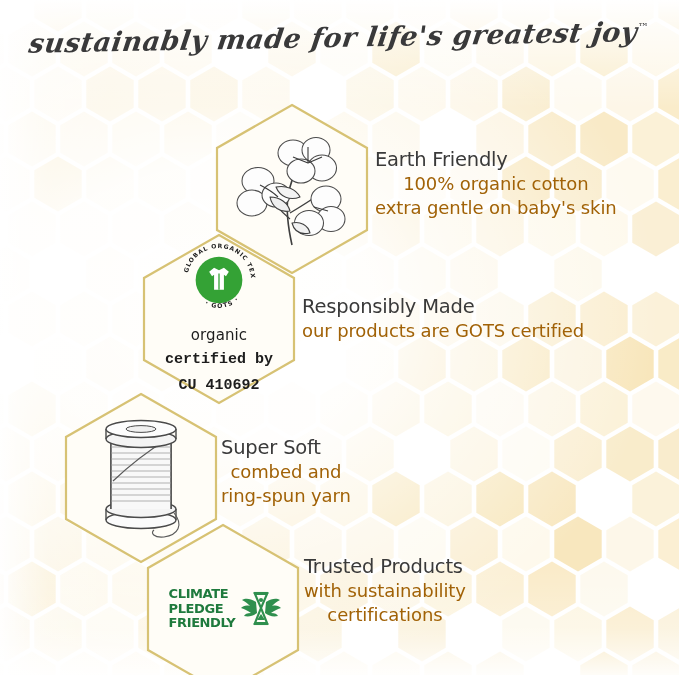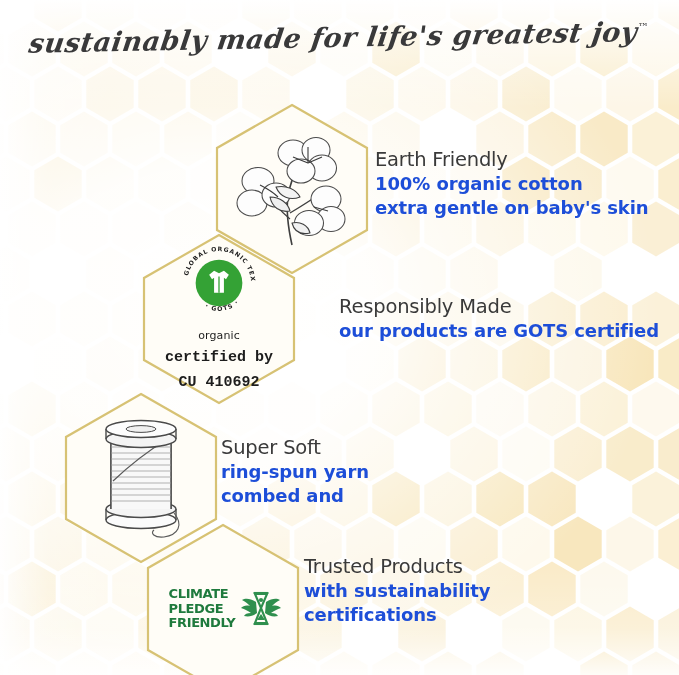--- a/index.html
+++ b/index.html
@@ -85,37 +85,38 @@
     font-family:"DejaVu Sans", sans-serif;
     font-weight:400;
     font-size:19.5px;
     color:#3a3a3a;
     letter-spacing:-0.2px;
     line-height:1.22;
     white-space:nowrap;
   }
   .caption .line{
     font-family:"DejaVu Sans", sans-serif;
-    font-weight:700;
+    font-weight:400;
     font-size:18px;
-    color:#1d4ed8;
+    color:#a16207;
     letter-spacing:-0.1px;
     line-height:1.33;
     white-space:nowrap;
+    text-align:center;
   }
 
   
   .gots{
     display:flex;flex-direction:column;align-items:center;
     transform:translateY(-2px);
   }
   .gots .circ{width:82px;height:82px;}
   .gots .organic{
     font-family:"DejaVu Sans", sans-serif;
-    font-size:11px;color:#1d1d1d;margin-top:5px;letter-spacing:0.1px;
+    font-size:15px;color:#1d1d1d;margin-top:5px;letter-spacing:0.1px;
   }
   .gots .cert{
     font-family:Liberation Mono, monospace;
     font-size:15px;color:#1d1d1d;font-weight:700;line-height:1.22;text-align:center;margin-top:7px;
   }
 
   
   .cpf{display:flex;align-items:center;gap:6px;transform:translateX(2px);}
   .cpf .words{
     font-family:"DejaVu Sans", sans-serif;
@@ -428,21 +429,21 @@
           <text font-family="DejaVu Sans, sans-serif" font-size="7.6" font-weight="700" fill="#1d1d1d" letter-spacing="1.4">
             <textPath href="#ringBot" startOffset="33%">· GOTS ·</textPath>
           </text>
         </svg>
         <div class="organic">organic</div>
         <div class="cert">certified by</div>
         <div class="cert">CU 410692</div>
       </div>
     </div>
 
-    <div class="caption" style="left:161px;top:62px;margin-left:37px;">
+    <div class="caption" style="left:161px;top:62px;">
       <div class="title">Responsibly Made</div>
       <div class="line">our products are GOTS certified</div>
     </div>
   </div>
 
   <div class="row" style="left:63px;top:392px;width:500px;height:175px;">
     <div class="hex" style="left:0;top:0;">
       <svg viewBox="0 0 156 172" aria-hidden="true">
         <polygon points="78,2 153,45 153,127 78,170 3,127 3,45" fill="#fffdf7" stroke="#d7c274" stroke-width="2.2"></polygon>
       </svg>
@@ -480,22 +481,22 @@
           <ellipse cx="59" cy="16" rx="35" ry="8.5" stroke-width="1.4" fill="#fdfdfd"></ellipse>
           <ellipse cx="59" cy="16" rx="15" ry="3.4" stroke-width="1" fill="#f0f0f0"></ellipse>
 
           <path d="M92 100 C102 112 96 122 82 124 C72 125 68 120 72 117" stroke="#5a5a5a" stroke-width="1.15" fill="none"></path>
         </g>
       </svg>
     </div>
 
     <div class="caption" style="left:158px;top:44px;">
       <div class="title">Super Soft</div>
+      <div class="line">combed and</div>
       <div class="line">ring-spun yarn</div>
-      <div class="line">combed and</div>
     </div>
   </div>
 
   <div class="row" style="left:145px;top:523px;width:510px;height:175px;">
     <div class="hex" style="left:0;top:0;">
       <svg viewBox="0 0 156 172" aria-hidden="true">
         <polygon points="78,2 153,45 153,127 78,170 3,127 3,45" fill="#fffdf7" stroke="#d7c274" stroke-width="2.2"></polygon>
       </svg>
     </div>
 

